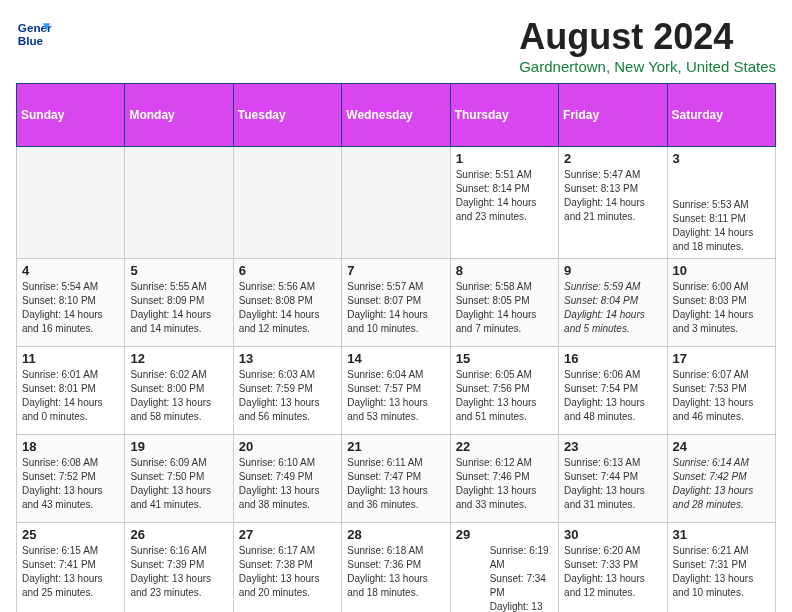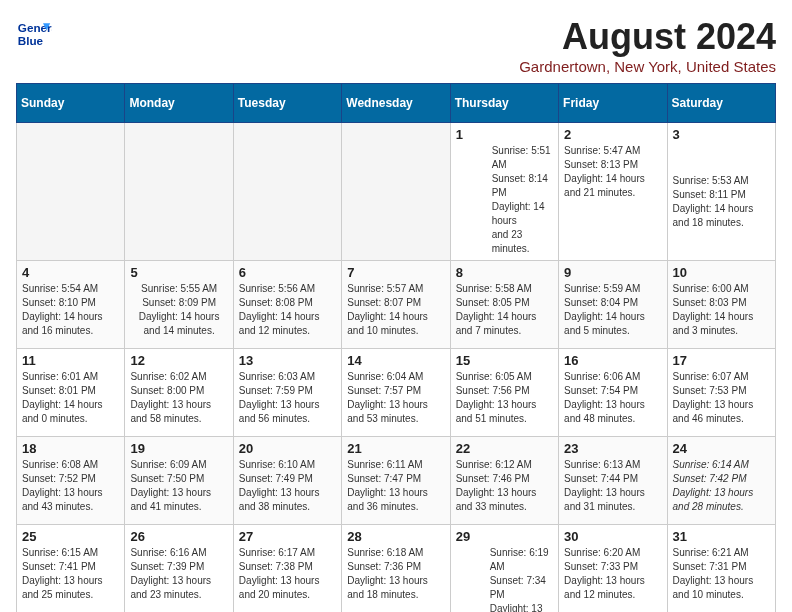--- a/index.html
+++ b/index.html
@@ -19,42 +19,42 @@
     .logo {
       display: flex;
       align-items: center;
       gap: 4px;
     }
     .logo-icon {
       width: 36px;
       height: 36px;
     }
     .title-section {
-      text-align: right;
+      text-align: left;
     }
     .calendar-title {
       font-size: 36px;
       font-weight: bold;
       color: #222;
     }
     .calendar-subtitle {
       font-size: 15px;
-      color: #7f1d1d;
+      color: #15803d;
     }
     .calendar-table {
       width: 100%;
       border-collapse: collapse;
       table-layout: fixed;
     }
     .calendar-table th {
-      background: #0369a1;
+      background: #d946ef;
       color: #fff;
       font-size: 12px;
       font-weight: bold;
-      padding: 12px 4px;
+      padding: 24px 4px;
       text-align: left;
       border: 1px solid #1a4488;
     }
     .calendar-table td {
       border: 1px solid #ccc;
       vertical-align: top;
       padding: 4px 5px;
       height: 88px;
       font-size: 10px;
       color: #333;
@@ -115,21 +115,21 @@
       </tr>
   </thead>
   <tbody id="calendar-body">
   <tr>
         <td class="empty"></td>
         <td class="empty"></td>
         <td class="empty"></td>
         <td class="empty"></td>
         <td>
           <span class="day-number">1</span>
-          <div class="day-info" style="white-space: pre-line; margin-left: 36px;">Sunrise: 5:51 AM
+          <div class="day-info" style="white-space: pre-line;">Sunrise: 5:51 AM
 Sunset: 8:14 PM
 Daylight: 14 hours
 and 23 minutes.</div>
         </td>
         <td>
           <span class="day-number">2</span>
           <div class="day-info" style="white-space: pre-line;">Sunrise: 5:47 AM
 Sunset: 8:13 PM
 Daylight: 14 hours
 and 21 minutes.</div>
@@ -145,21 +145,21 @@
       <tr>
         <td>
           <span class="day-number">4</span>
           <div class="day-info" style="white-space: pre-line;">Sunrise: 5:54 AM
 Sunset: 8:10 PM
 Daylight: 14 hours
 and 16 minutes.</div>
         </td>
         <td>
           <span class="day-number">5</span>
-          <div class="day-info" style="white-space: pre-line; text-align: center;">Sunrise: 5:55 AM
+          <div class="day-info" style="white-space: pre-line;">Sunrise: 5:55 AM
 Sunset: 8:09 PM
 Daylight: 14 hours
 and 14 minutes.</div>
         </td>
         <td>
           <span class="day-number">6</span>
           <div class="day-info" style="white-space: pre-line;">Sunrise: 5:56 AM
 Sunset: 8:08 PM
 Daylight: 14 hours
 and 12 minutes.</div>
@@ -173,21 +173,21 @@
         </td>
         <td>
           <span class="day-number">8</span>
           <div class="day-info" style="white-space: pre-line;">Sunrise: 5:58 AM
 Sunset: 8:05 PM
 Daylight: 14 hours
 and 7 minutes.</div>
         </td>
         <td>
           <span class="day-number">9</span>
-          <div class="day-info" style="white-space: pre-line;">Sunrise: 5:59 AM
+          <div class="day-info" style="white-space: pre-line; font-style: italic;">Sunrise: 5:59 AM
 Sunset: 8:04 PM
 Daylight: 14 hours
 and 5 minutes.</div>
         </td>
         <td>
           <span class="day-number">10</span>
           <div class="day-info" style="white-space: pre-line;">Sunrise: 6:00 AM
 Sunset: 8:03 PM
 Daylight: 14 hours
 and 3 minutes.</div>

